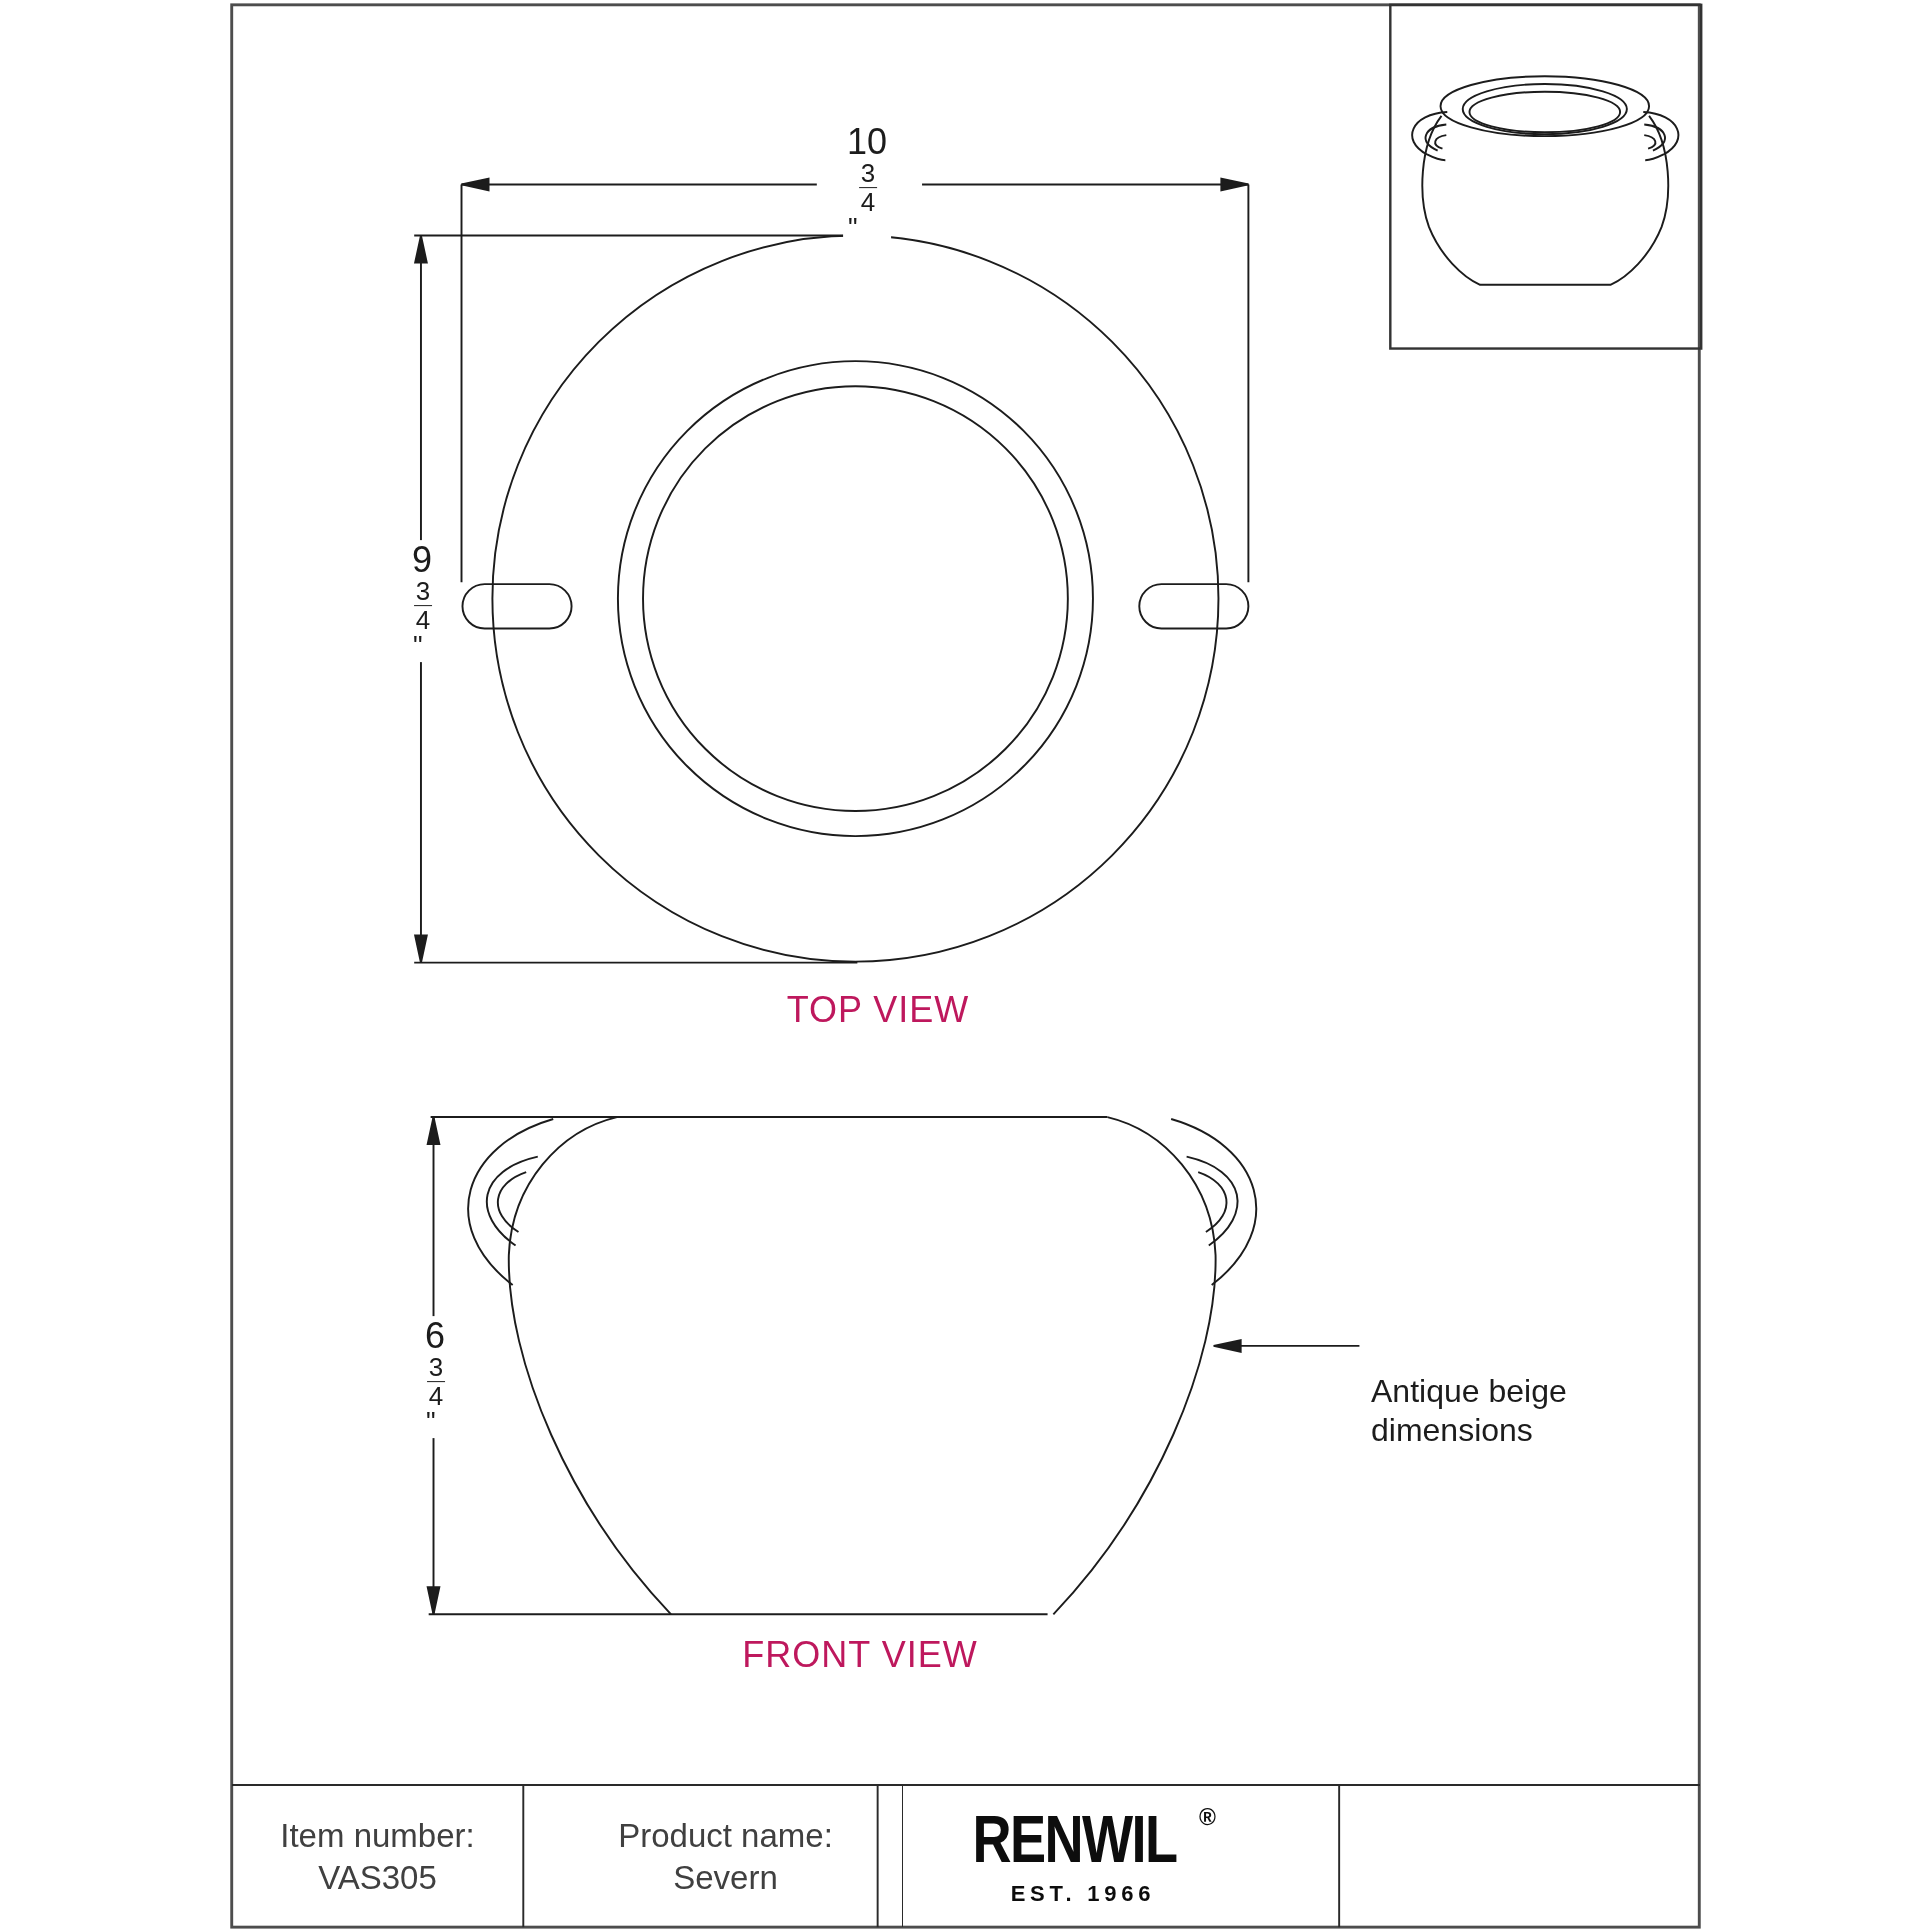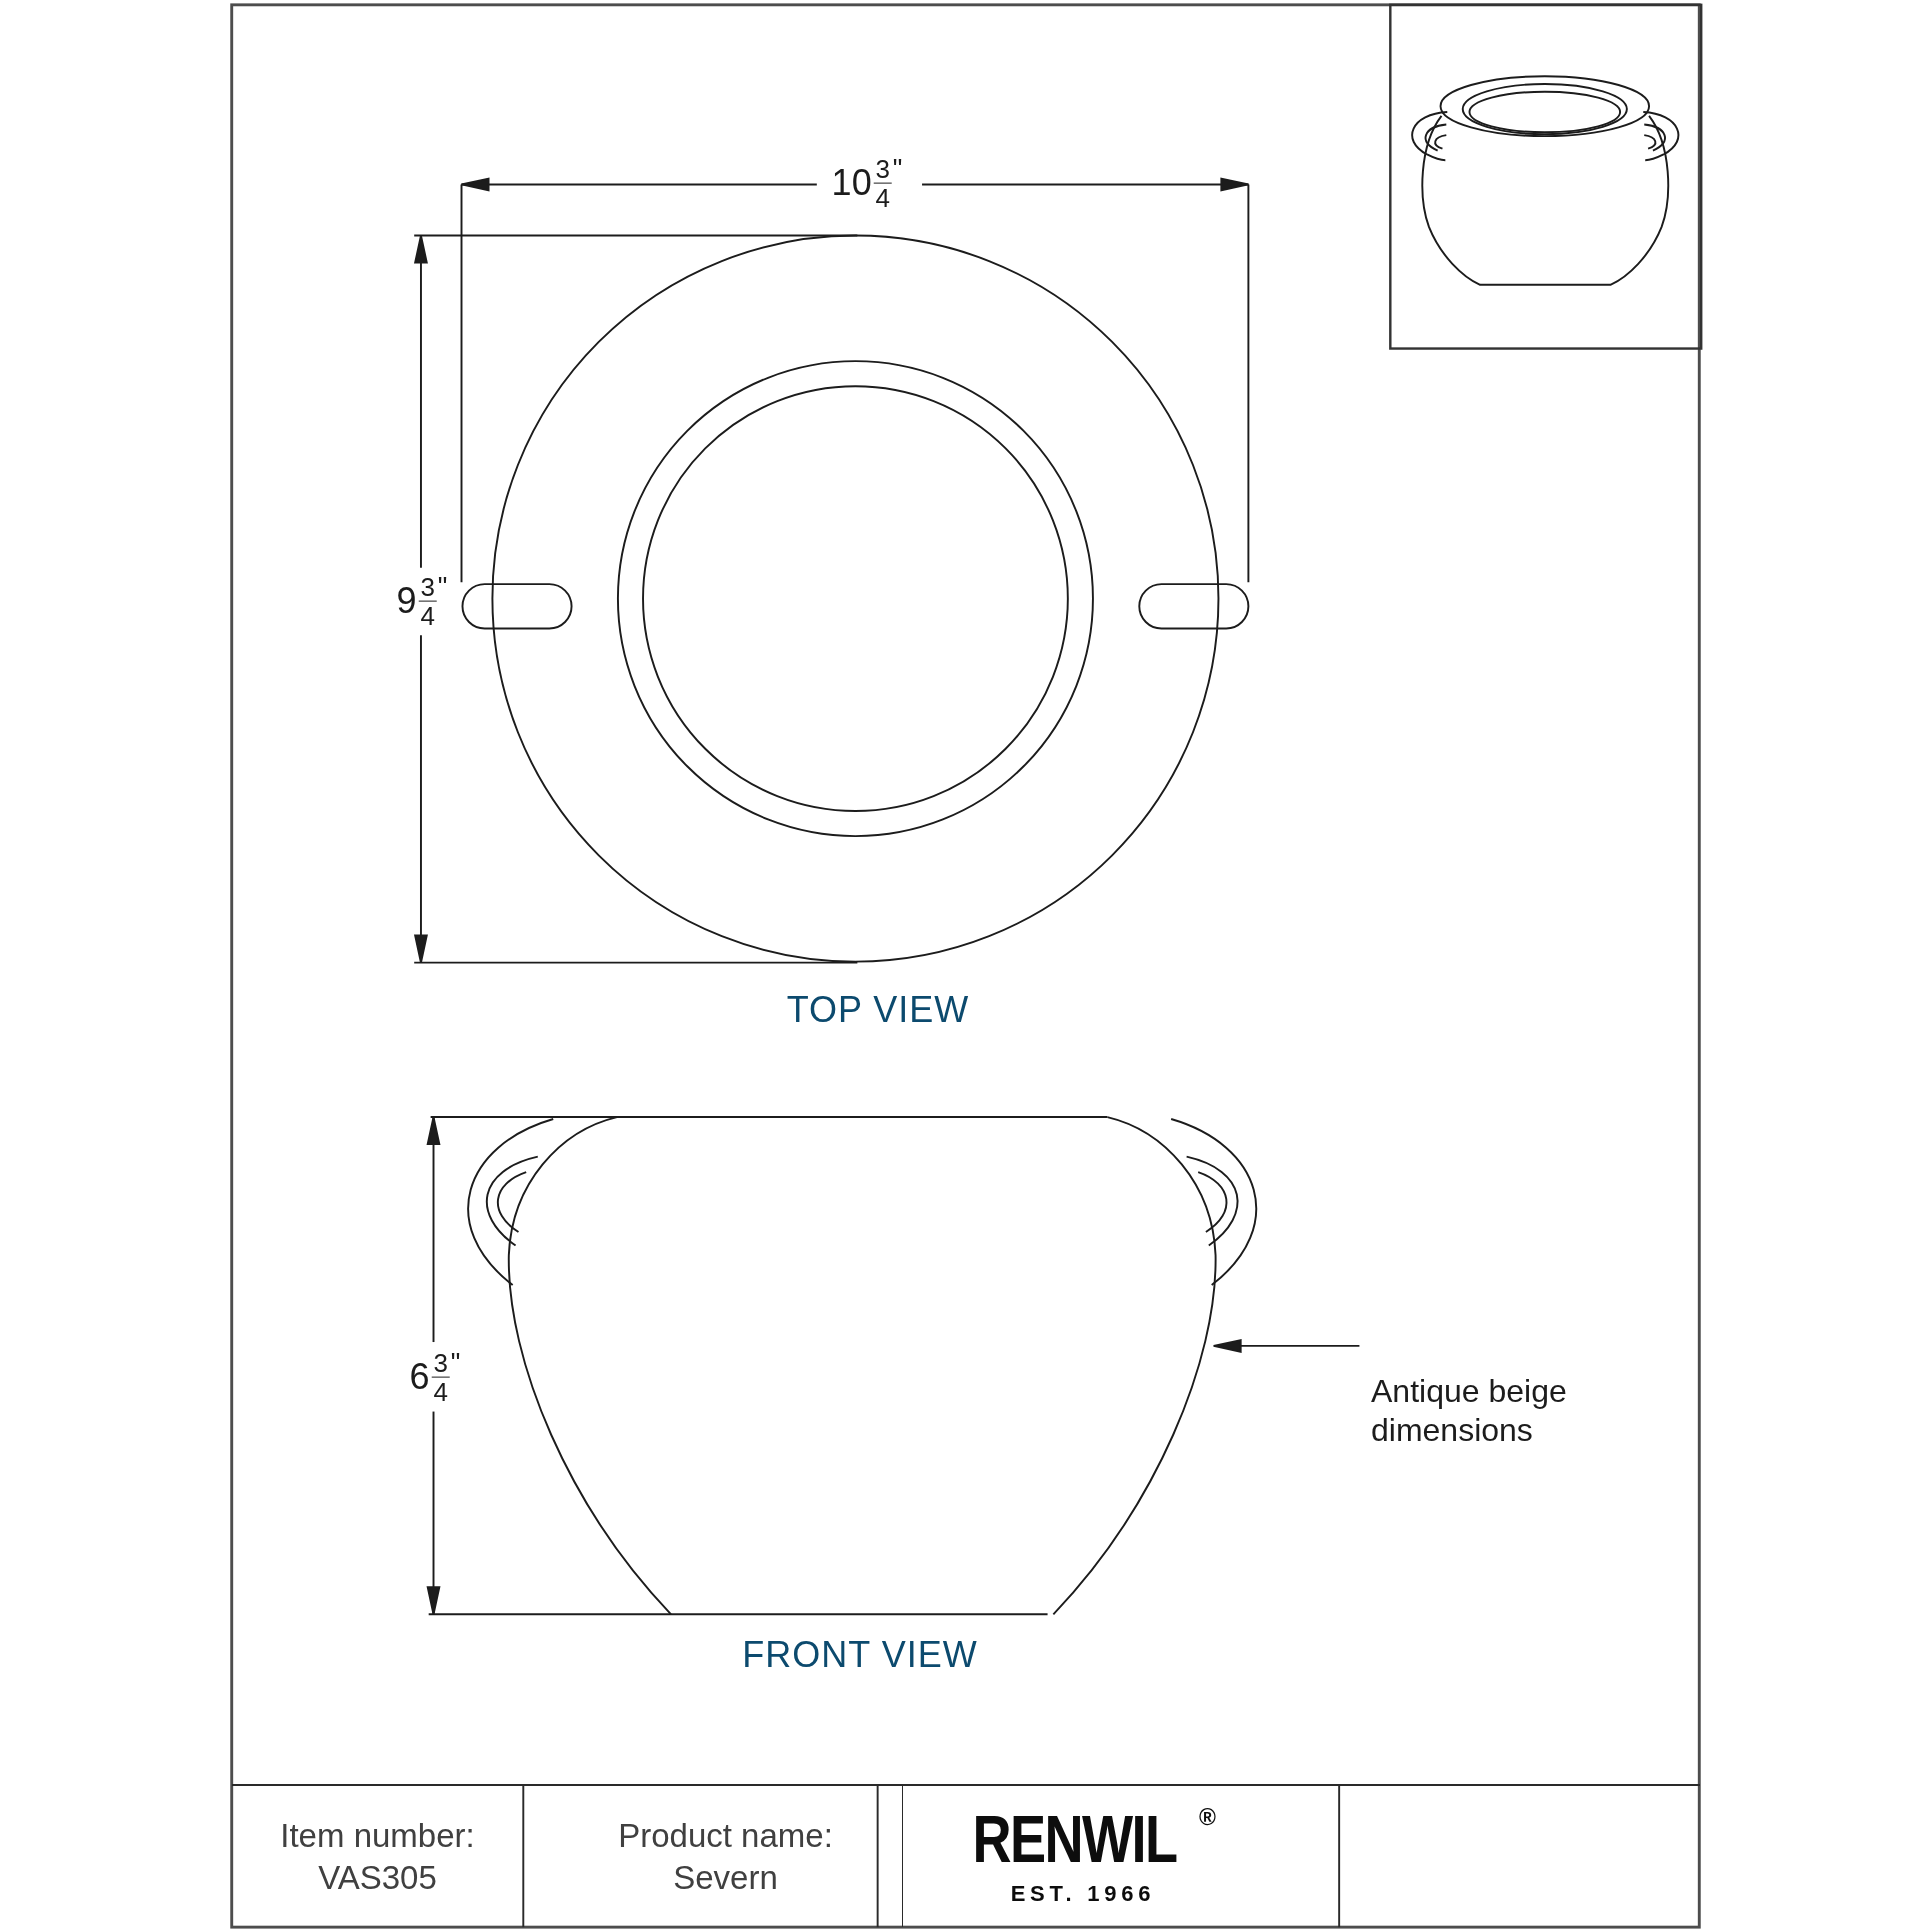--- a/index.html
+++ b/index.html
@@ -1,23 +1,23 @@
 <!DOCTYPE html>
 <html><head>
 <meta charset="utf-8">
 <style>
   html,body{margin:0;padding:0;background:#fff;}
   #page{position:relative;width:1931px;height:1931px;background:#ffffff;
         font-family:"Liberation Sans","DejaVu Sans",sans-serif;color:#111;overflow:hidden;}
   #linework{position:absolute;left:0;top:0;width:1931px;height:1931px;}
   .txt{position:absolute;white-space:nowrap;}
-  .view-label{font-size:36px;letter-spacing:1px;color:#0c4a6e;transform:translate(-50%,-50%);}
+  .view-label{font-size:36px;letter-spacing:1px;color:#be185d;transform:translate(-50%,-50%);}
   
   .dim-label{display:flex;align-items:center;background:#fff;padding:1.9px 3.9px;
-             transform:translate(-50%,-50%);color:#1c1c1c;}
+             transform:translate(-50%,-50%);color:#1c1c1c;flex-direction:column;}
   .dim-label .whole{font-size:36px;line-height:1;}
   .frac{display:inline-flex;flex-direction:column;align-items:center;line-height:1;margin-left:1.9px;}
   .frac .fnum{font-size:26px;border-bottom:1.9px solid #1c1c1c;padding:0 1.9px 1px 1.9px;}
   .frac .fden{font-size:26px;padding-top:1px;}
   .funit{font-size:27px;align-self:flex-start;line-height:1;margin-left:1px;}
   .note{font-size:32px;line-height:39px;color:#1c1c1c;}
   
   #footer{position:absolute;left:232px;top:1784px;width:1468px;height:143px;
           display:flex;border-top:2.9px solid #2a2a2a;box-sizing:border-box;}
   .fcell{box-sizing:border-box;border-right:1.9px solid #2a2a2a;height:100%;

